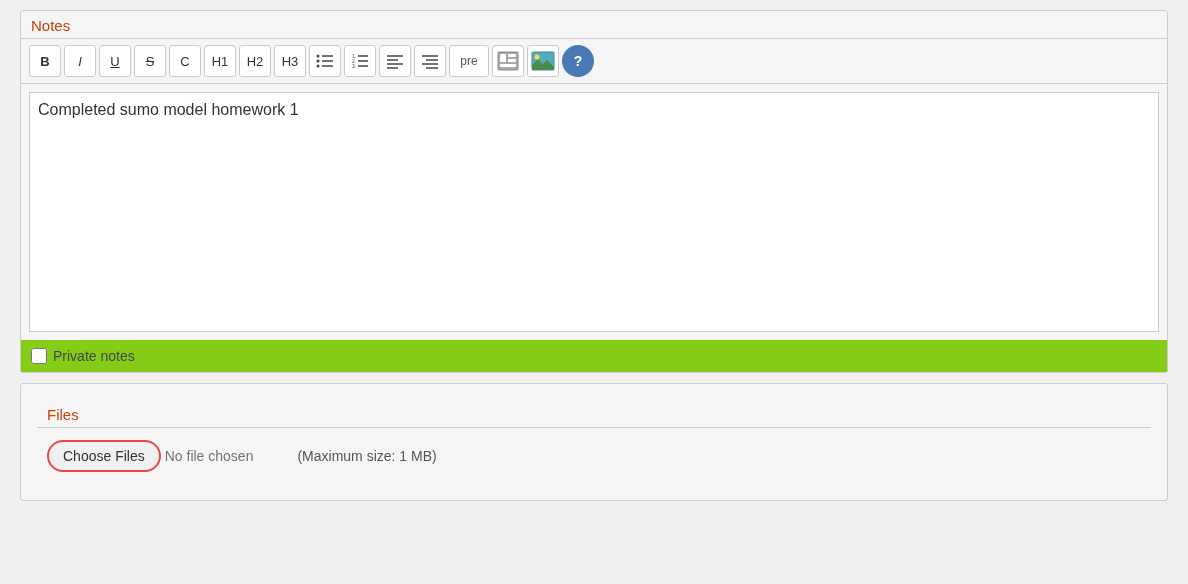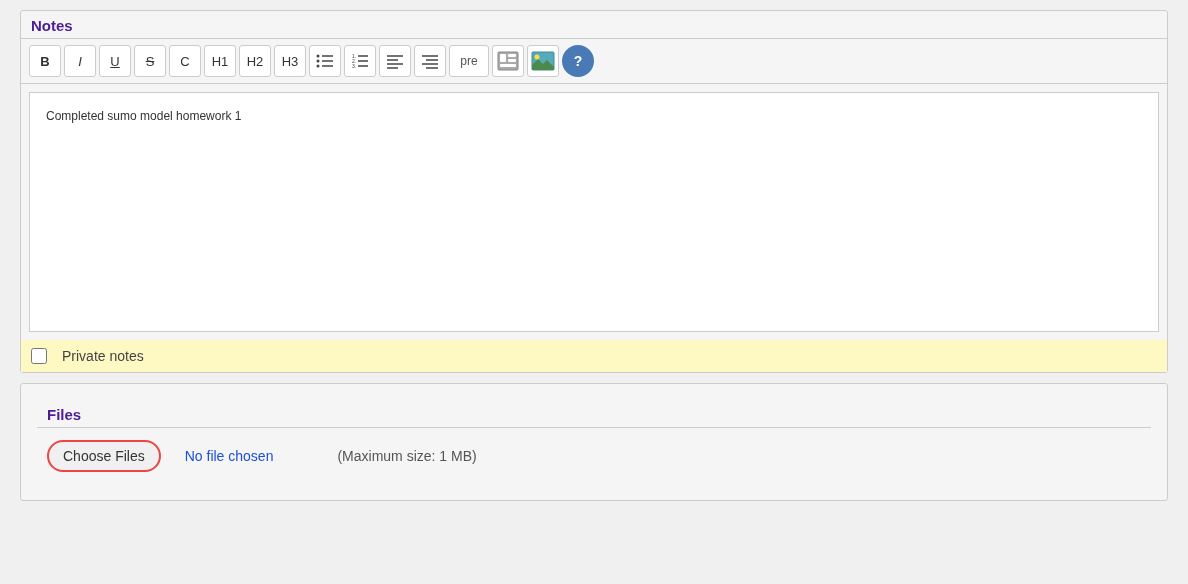--- a/index.html
+++ b/index.html
@@ -27,22 +27,22 @@
     .notes-section {
       background-color: #f5f5f5;
       border: 1px solid #ccc;
       border-radius: 3px;
       padding: 0;
       margin-bottom: 10px;
     }
 
     .section-header {
       font-size: 15px;
-      font-weight: bold;
-      color: #4c1d95;
+      font-weight: normal;
+      color: #c2410c;
       padding: 6px 10px 4px 10px;
       border-bottom: 1px solid #ccc;
     }
 
     .toolbar {
       display: flex;
       align-items: center;
       padding: 6px 8px;
       gap: 3px;
       background-color: #f5f5f5;
@@ -89,32 +89,32 @@
       display: inline-flex;
       align-items: center;
       justify-content: center;
     }
 
     .editor-area {
       background-color: #fff;
       border: 1px solid #ccc;
       margin: 8px 8px;
       min-height: 240px;
-      padding: 16px;
-      font-size: 12px;
+      padding: 8px;
+      font-size: 16px;
       color: #333;
       outline: none;
     }
 
     .private-notes-row {
       display: flex;
       align-items: center;
       padding: 8px 10px;
-      gap: 15px;
-      background-color: #fef9c3;
+      gap: 6px;
+      background-color: #84cc16;
     }
 
     .private-notes-row input[type="checkbox"] {
       width: 16px;
       height: 16px;
       cursor: pointer;
     }
 
     .private-notes-label {
       font-size: 14px;
@@ -126,21 +126,21 @@
       border: 1px solid #ccc;
       border-radius: 3px;
       padding: 16px;
       margin-top: 10px;
     }
 
     .files-row {
       display: flex;
       align-items: center;
       padding: 12px 10px;
-      gap: 24px;
+      gap: 4px;
     }
 
     .choose-files-btn {
       position: relative;
       display: inline-block;
     }
 
     .choose-files-btn input[type="file"] {
       position: absolute;
       top: 0;
@@ -158,21 +158,21 @@
       border: 2px solid #e44;
       border-radius: 20px;
       font-size: 14px;
       color: #333;
       cursor: pointer;
       font-family: Arial, sans-serif;
     }
 
     .no-file-text {
       font-size: 14px;
-      color: #1d4ed8;
+      color: #737373;
     }
 
     .max-size-text {
       font-size: 14px;
       color: #555;
       margin-left: 40px;
     }
   </style>
 </head>
 <body>

